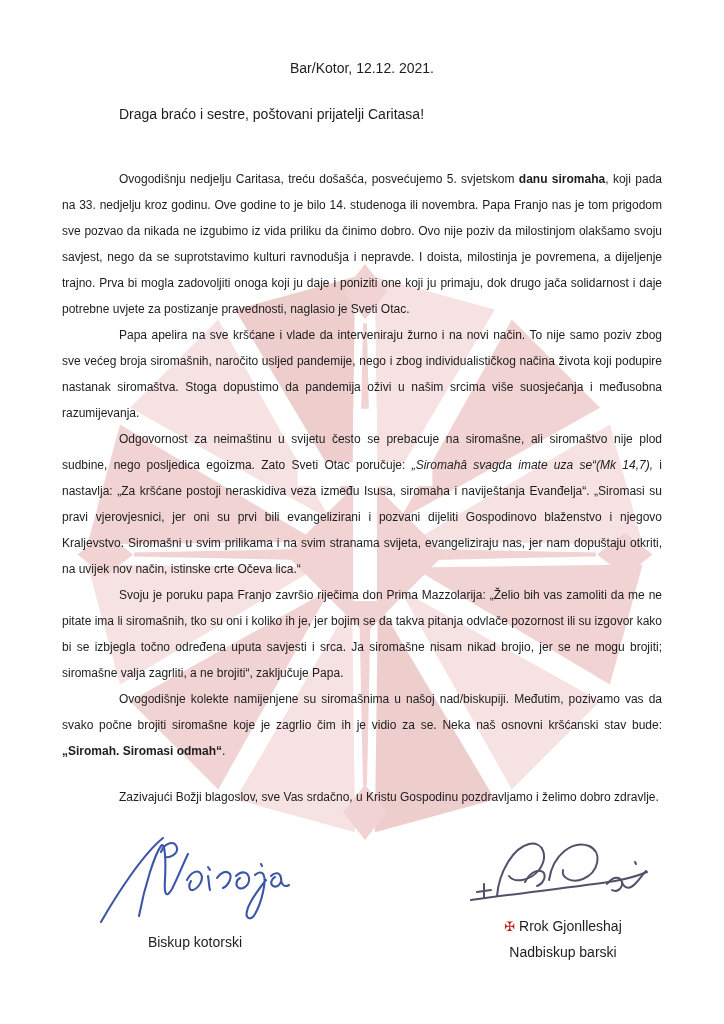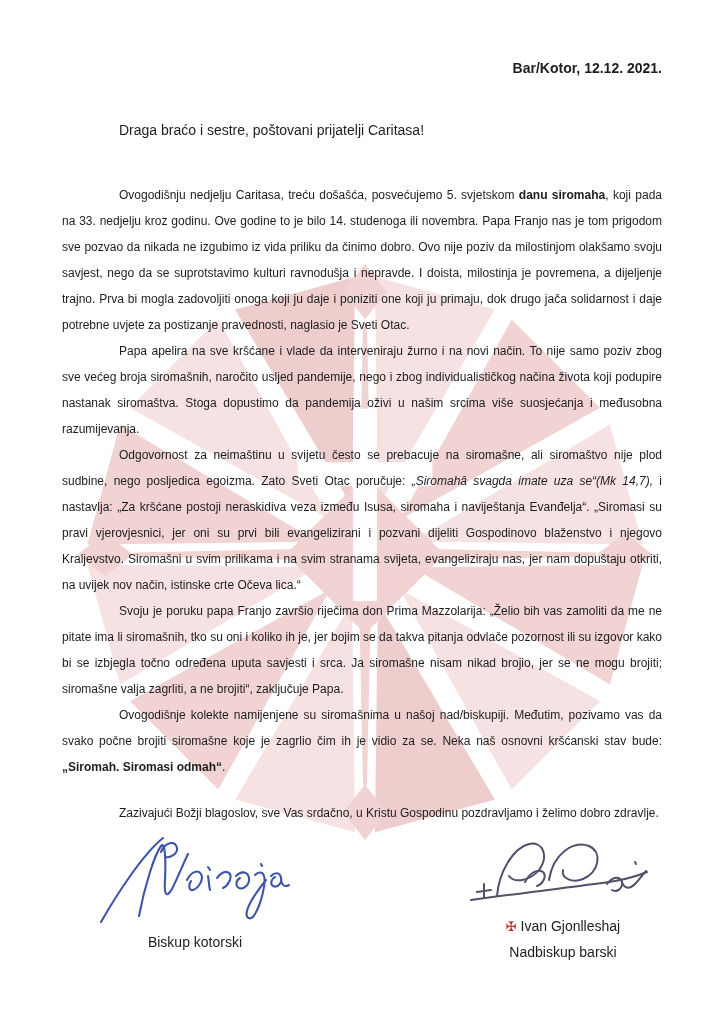--- a/index.html
+++ b/index.html
@@ -17,26 +17,25 @@
     left:75px; top:262px;
     width:580px; height:585px;
     pointer-events:none;
   }
   .content {
     position:absolute;
     left:62px; right:62px; top:0;
   }
   .dateline {
     padding-top:60px;
-    text-align:right;
+    text-align:center;
     font-size:14px;
-    font-weight:bold;
   }
   .salutation {
-    margin-top:46px;
+    margin-top:30px;
     margin-left:57px;
     font-size:14px;
   }
   .bodytext { margin-top:44px; }
   .para {
     margin:0;
     font-size:12px;
     line-height:26px;
     text-align:justify;
     text-indent:57px;
@@ -140,18 +139,18 @@
         <path d="M62,50 C66,42 74,36 80,40 C84,44 80,52 74,54"></path>
         <path d="M86,48 C90,22 110,8 126,14 C140,20 136,40 120,47 C110,51 98,47 100,38"></path>
         <path d="M8,68 C50,62 120,54 152,49 C164,47 174,44 184,40"></path>
         <path d="M144,52 C150,44 157,44 159,50 C160,56 154,61 149,58"></path>
         <path d="M159,50 C161,56 166,58 172,52 C177,47 180,42 183,39"></path>
         <path d="M172,30 L173,32"></path>
       </g>
     </svg>
     <div class="sig-name">
       <span class="cross-glyph" style="color:#c41f1f;">✠</span>
-      <span>Ivan Gjonlleshaj</span>
+      <span>Rrok Gjonlleshaj</span>
     </div>
     <div class="sig-title">Nadbiskup barski</div>
   </div>
 
 </div>
 
 </body></html>

